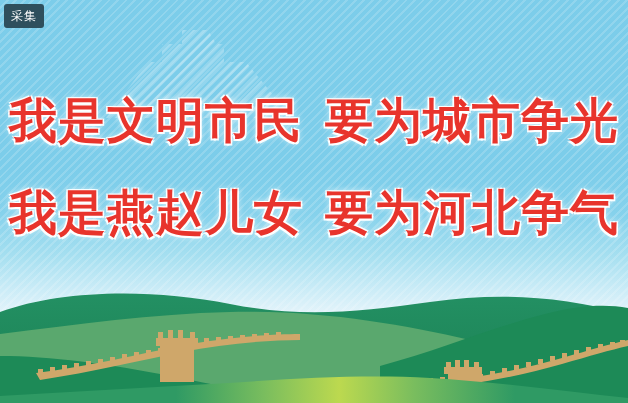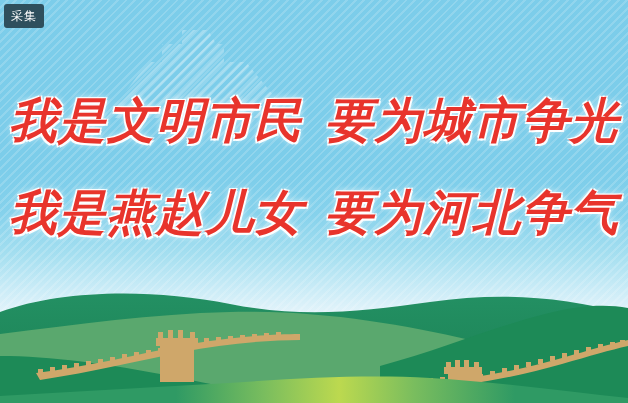--- a/index.html
+++ b/index.html
@@ -85,21 +85,20 @@
     font-size: 48px;
     letter-spacing: 1px;
     color: #e8342c;
     white-space: nowrap;
     text-shadow:
        1.5px 1.5px 0 rgba(255,255,255,0.92),
       -1.5px 1.5px 0 rgba(255,255,255,0.92),
        1.5px -1.5px 0 rgba(255,255,255,0.92),
       -1.5px -1.5px 0 rgba(255,255,255,0.92),
        0 0 7px rgba(255,255,255,0.85);
-    font-style: italic;
   }
   .line + .line { margin-top: 44px; }
   .seg-gap { display: inline-block; width: 22px; }
 
   
   .capture-button {
     position: absolute;
     left: 4px;
     top: 4px;
     width: 40px;

